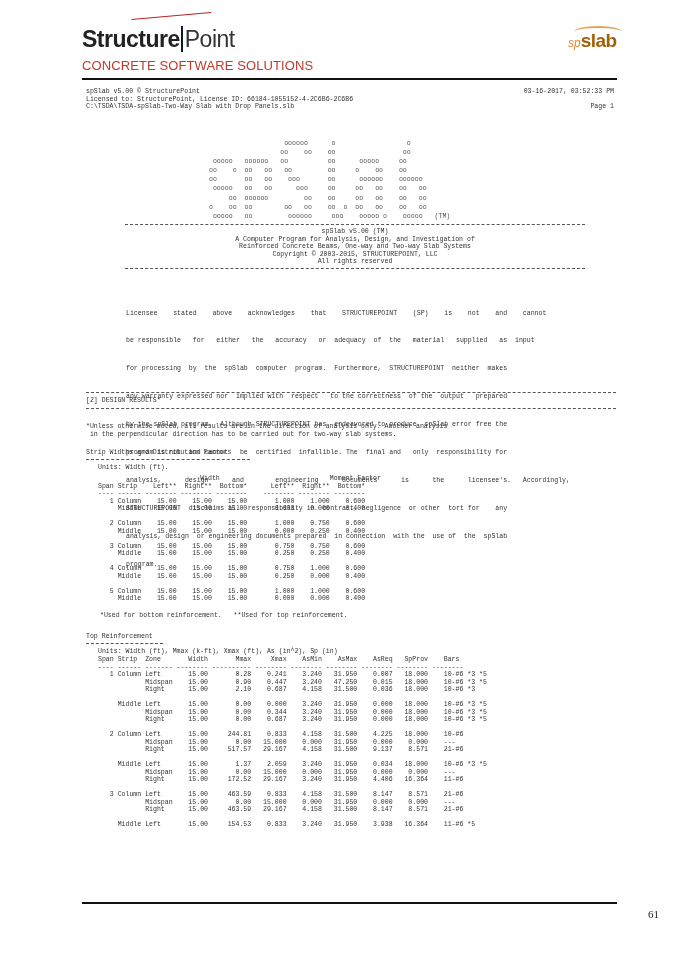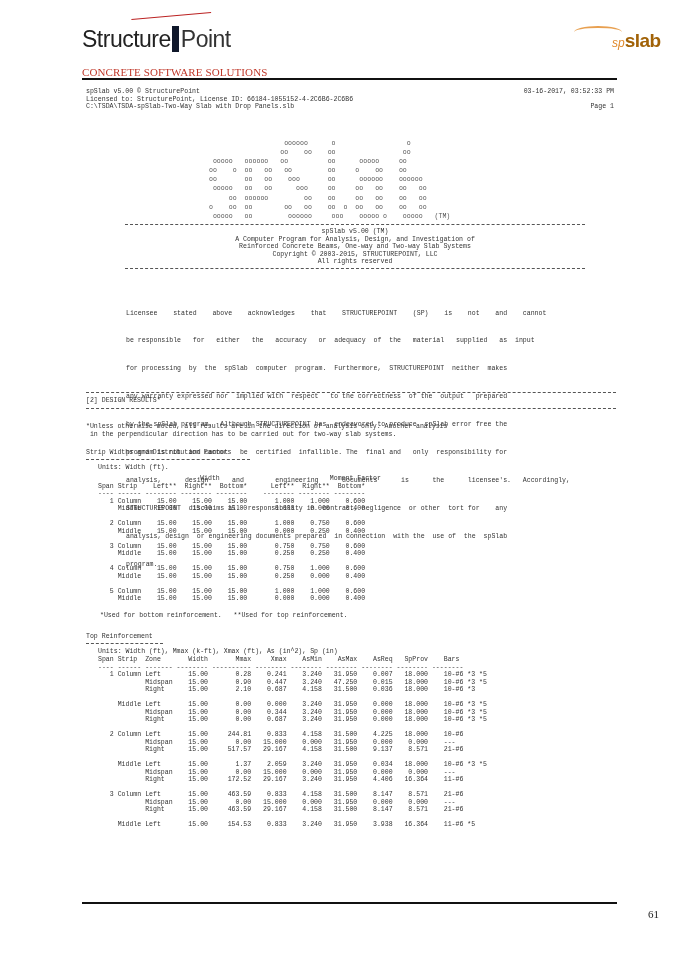--- a/index.html
+++ b/index.html
@@ -1,27 +1,27 @@
 <!DOCTYPE html>
 <html><head>
 <meta charset="utf-8">
 <style>
   html, body { margin: 0; padding: 0; background: #ffffff; }
   body { width: 700px; height: 960px; position: relative; overflow: hidden; }
   .page { position: absolute; left: 0; top: 0; width: 700px; height: 960px; background: #fff; }
 
   .logo-sp { position: absolute; left: 82px; top: 27px; }
   .logo-sp .brand { font-family: "Liberation Sans", sans-serif; font-size: 23px; color: #222; letter-spacing: -0.5px; line-height: 24px; }
-  .logo-sp .brand b { font-weight: normal; margin-top: 14px; }
-  .logo-sp .brand .light { font-weight: normal; color: #333; border-left: 7px solid #0f172a; padding-left: 2px; margin-left: 1px; }
-  .logo-sp .tagline { font-family: Liberation Serif, serif; font-size: 11px; color: #c0392b; letter-spacing: 0.1px; margin-top: 15px; }
+  .logo-sp .brand b { font-weight: bold; margin-top: 14px; }
+  .logo-sp .brand .light { font-weight: normal; color: #333; border-left: 2px solid #0f172a; padding-left: 2px; margin-left: 1px; }
+  .logo-sp .tagline { font-family: Liberation Sans, sans-serif; font-size: 13px; color: #c0392b; letter-spacing: 0.1px; margin-top: 7px; }
   .logo-sp .swoosh { position: absolute; left: 50px; top: -8px; width: 80px; height: 14px; border-top: 1px solid #b22; transform: rotate(-5deg); transform-origin: left; }
 
   .logo-slab { position: absolute; left: 568px; top: 30px; font-family: "Liberation Sans", sans-serif; }
-  .logo-slab .sp { font-size: 12px; color: #e08a2c; font-style: italic; margin-left: 44px; }
+  .logo-slab .sp { font-size: 12px; color: #e08a2c; font-style: italic; }
   .logo-slab .slab { font-size: 19px; color: #a16207; font-weight: bold; letter-spacing: -0.5px; }
   .logo-slab .arc { position: absolute; left: 6px; top: -4px; width: 48px; height: 10px; border-top: 2px solid #e8a050; border-radius: 50% 50% 0 0; }
 
   .head-rule { position: absolute; left: 82px; top: 78px; width: 535px; height: 2px; background: #111; }
   .foot-rule { position: absolute; left: 82px; top: 902px; width: 535px; height: 2px; background: #111; }
   .page-number { position: absolute; left: 600px; top: 908px; font-family: "Liberation Serif", serif; font-size: 11px; color: #222; margin-left: 48px; }
 
   .mono { font-family: "Liberation Mono", monospace; font-size: 6.55px; color: #333; white-space: pre; line-height: 7.5px; position: absolute; }
 
   .hdr-left { left: 86px; top: 88px; }

